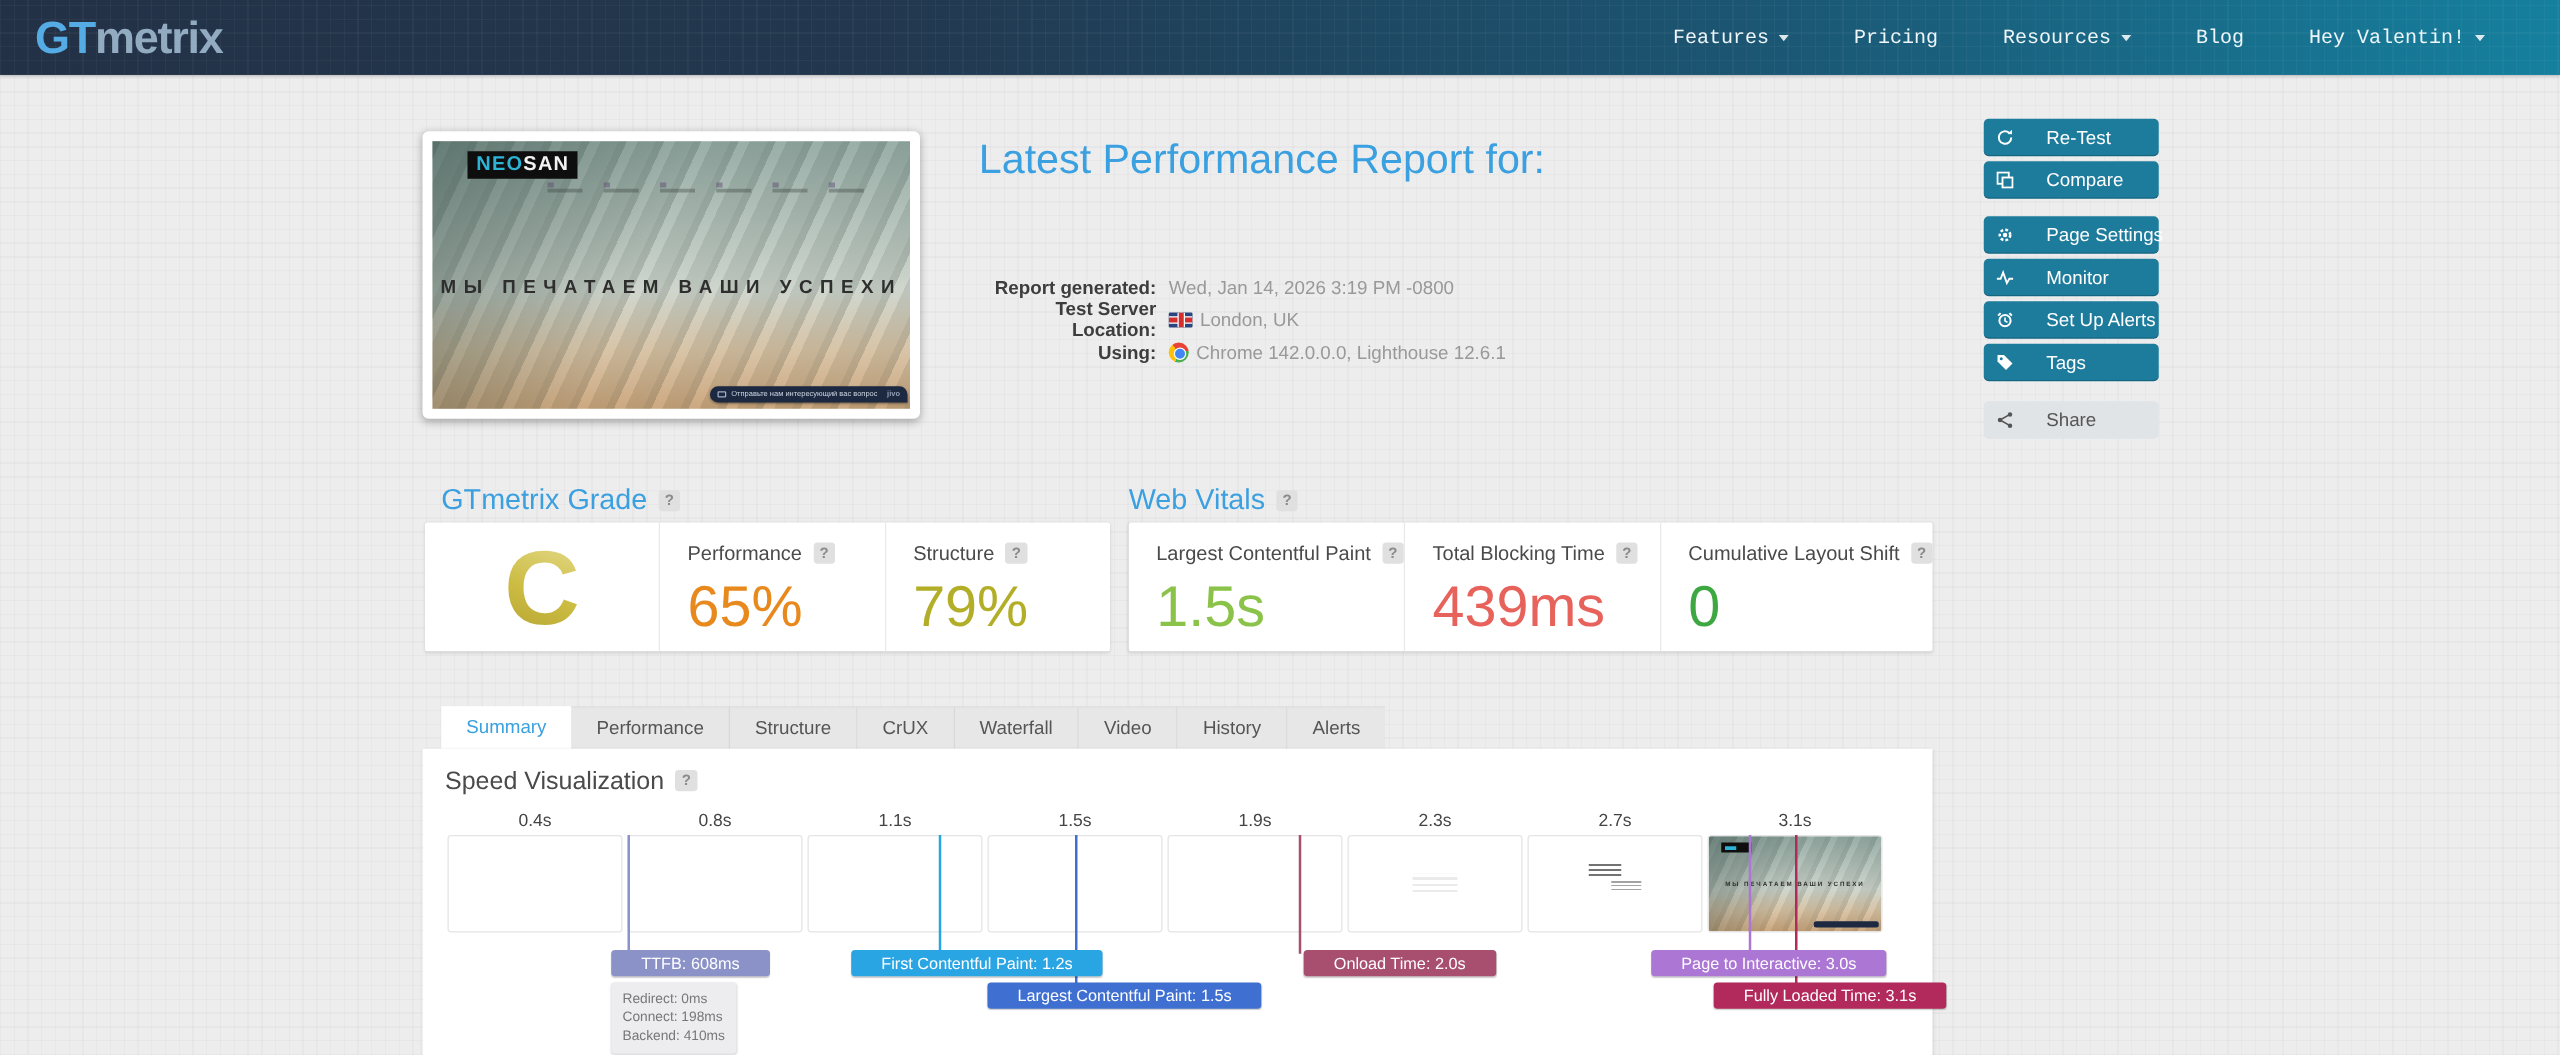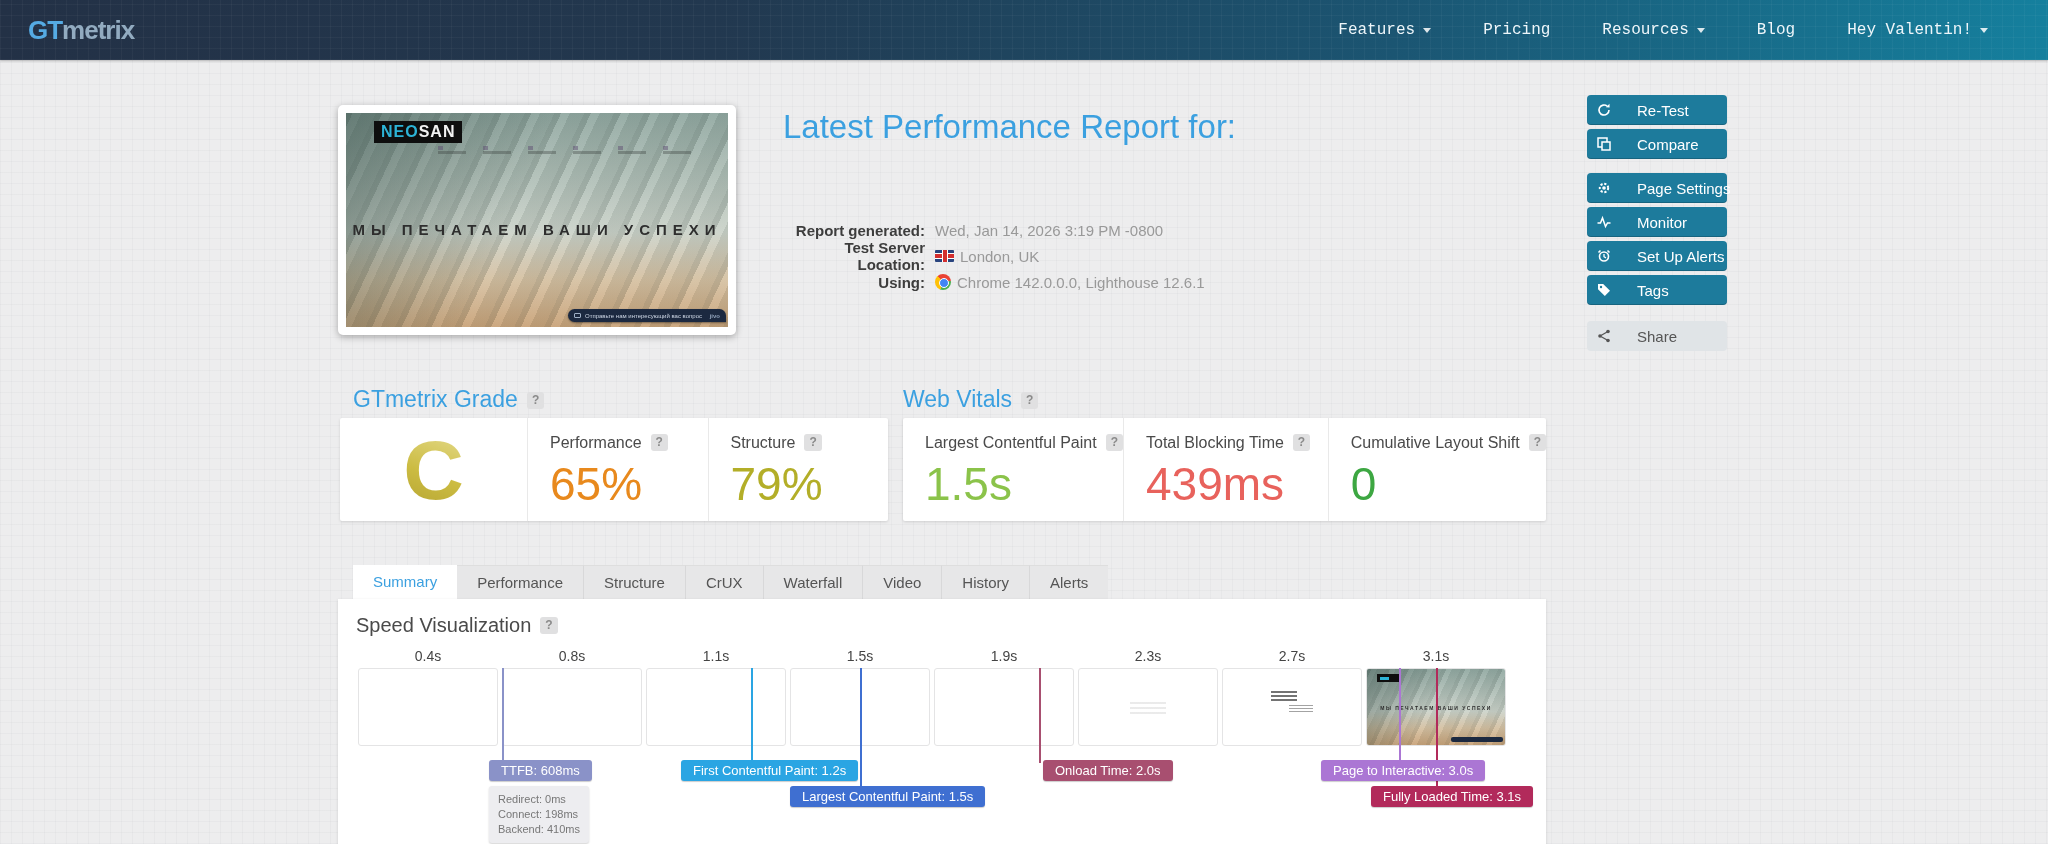--- a/index.html
+++ b/index.html
@@ -12,21 +12,21 @@
   }
 
   
   .hdr { position:absolute; left:0; top:0; width:2048px; height:60px;
     background-image:
       repeating-linear-gradient(0deg, rgba(255,255,255,0.035) 0 1px, transparent 1px 11px),
       repeating-linear-gradient(90deg, rgba(255,255,255,0.035) 0 1px, transparent 1px 11px),
       linear-gradient(90deg, #233146 0%, #22384f 35%, #1b5572 68%, #15809e 100%);
     box-shadow:0 1px 2px rgba(0,0,0,0.25);
   }
-  .logo { position:absolute; left:28px; top:0; height:76px; line-height:60px; font-size:26px; font-weight:bold; letter-spacing:-1px; cursor:pointer; }
+  .logo { position:absolute; left:28px; top:0; height:76px; line-height:60px; font-size:36px; font-weight:bold; letter-spacing:-1px; cursor:pointer; }
   .logo .gt { color:#55abe4; }
   .logo .mx { color:#92abc0; }
   .hnav { position:absolute; right:34px; top:0; height:72px; display:flex; font-size:16px; color:#eef6fa;font-family:Liberation Mono, monospace; }
   .hnav a { display:flex; align-items:center; padding:0 26px; height:60px; cursor:pointer; color:#eef6fa; text-decoration:none; white-space:nowrap; }
   .chev { width:0; height:0; border-left:4px solid transparent; border-right:4px solid transparent; border-top:5px solid rgba(255,255,255,0.85); margin-left:8px; }
 
   
   .thumb { position:absolute; left:338px; top:105px; width:398px; height:230px; background:#fff; border-radius:5px; padding:8px; box-shadow:0 2px 7px rgba(0,0,0,0.3); cursor:pointer; }
   .thumb-inner { position:relative; width:100%; height:100%; overflow:hidden;
     background:
@@ -111,21 +111,21 @@
   .mini .mc { position:absolute; right:2px; bottom:3px; width:52px; height:5px; background:#1c2940; border-radius:2px; }
 
   .vline { position:absolute; width:2px; top:668px; }
   .l-ttfb { left:502px; height:95px; background:#8a92c8; }
   .l-fcp { left:751px; height:95px; background:#2aa5e3; }
   .l-lcp { left:860px; height:121px; background:#3f6fd1; }
   .l-onload { left:1039px; height:95px; background:#a84f70; }
   .l-tti { left:1399px; height:95px; background:#ab76d4; }
   .l-fully { left:1436px; height:121px; background:#b22a5b; }
 
-  .badge { position:absolute; color:#fff; font-size:13px; padding:3px 12px; border-radius:3px; white-space:nowrap; box-shadow:0 1px 1px rgba(0,0,0,0.2); }
+  .badge { position:absolute; color:#fff; font-size:13px; padding:3px 24px; border-radius:3px; white-space:nowrap; box-shadow:0 1px 1px rgba(0,0,0,0.2); }
   .b-ttfb { left:489px; top:760px; background:#8a92c8; }
   .b-fcp { left:681px; top:760px; background:#2aa5e3; }
   .b-lcp { left:790px; top:786px; background:#3f6fd1; }
   .b-onload { left:1043px; top:760px; background:#a84f70; }
   .b-tti { left:1321px; top:760px; background:#ab76d4; }
   .b-fully { left:1371px; top:786px; background:#b22a5b; }
   .ttfb-box { position:absolute; left:489px; top:786px; background:#ededf0; border-radius:3px; padding:6px 9px; font-size:11px; color:#777; line-height:15px; box-shadow:0 1px 2px rgba(0,0,0,0.18); white-space:nowrap; }
 </style>
 </head>
 <body>

